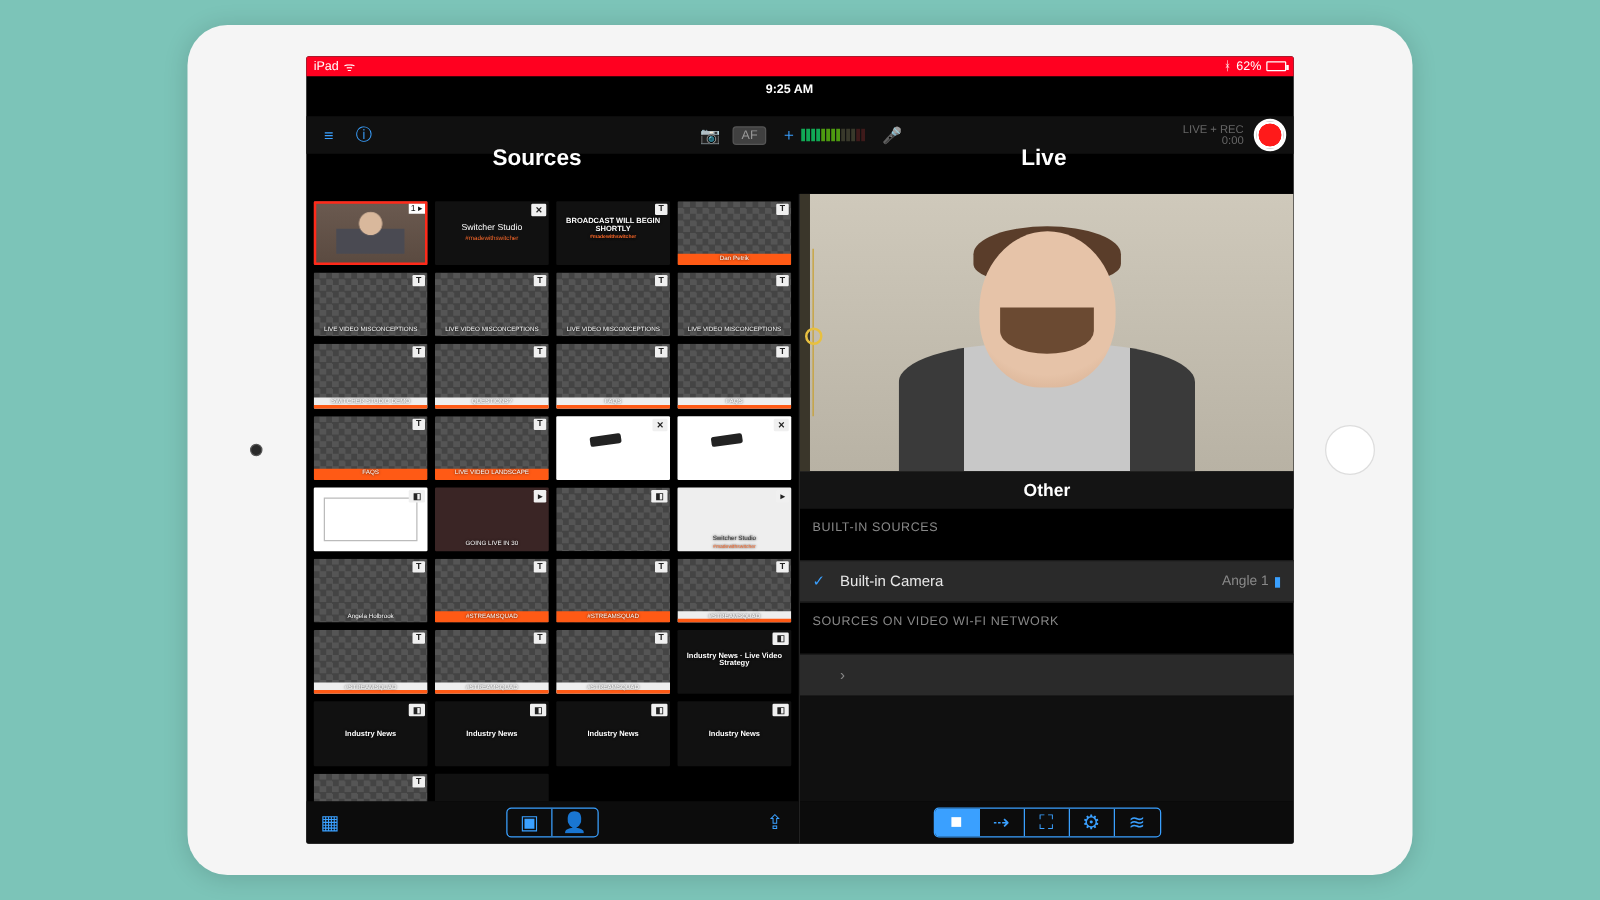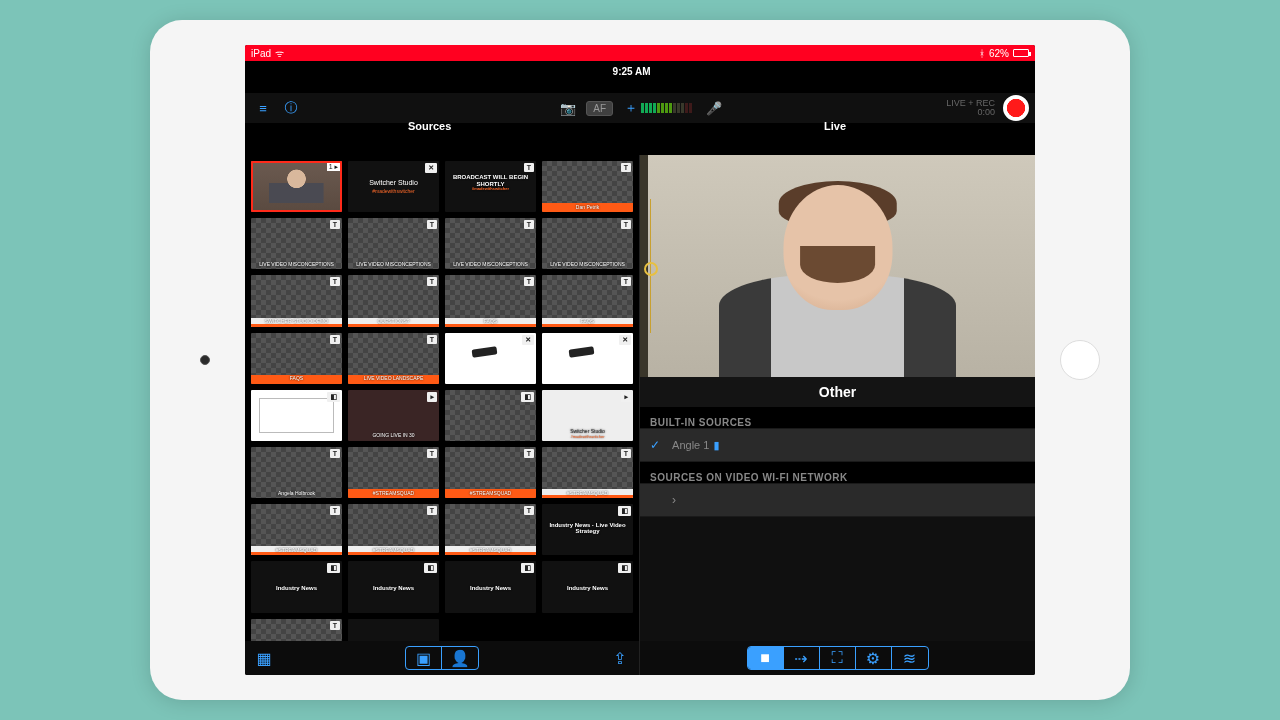--- a/index.html
+++ b/index.html
@@ -77,21 +77,21 @@
   height: 30px;
   background: #101010;
   display: flex;
   align-items: center;
   color: #fff;
   font-size: 13px;
 }
 .toolbar .left, .toolbar .right { flex: 1; display: flex; align-items: center; }
 .toolbar .left { padding-left: 8px; gap: 8px; }
 .toolbar .right { justify-content: flex-end; padding-right: 6px; gap: 8px; }
-.title { font-weight: 700; font-size: 11px; margin-top: 36px; }
+.title { font-weight: 700; font-size: 18px; margin-top: 36px; }
 .tico { width: 20px; height: 20px; display:inline-flex; align-items:center; justify-content:center; color:#3aa0ff; }
 .af-box { background:#404040; border:1px solid #555; border-radius:3px; font-size:10px; color:#999; padding:1px 6px; }
 .levels { display:flex; gap:1px; margin-right:4px;}
 .levels span{ width:3px; height:10px; background:#1a5; }
 .levels span:nth-child(n+5){ background:#5a1; opacity:.9;}
 .levels span:nth-child(n+9){ background:#775; opacity:.4;}
 .levels span:nth-child(n+12){ background:#a33; opacity:.3;}
 .rec-timer { color:#666; font-size:9px; line-height:1; text-align:right;}
 .rec-btn {
   width: 26px; height: 26px; border-radius: 50%;
@@ -200,21 +200,21 @@
 }
 .preview .zoom-knob{
   position:absolute;left:4px;top:48%;width:14px;height:14px;border:2px solid #e8c040;border-radius:50%;
 }
 
 .section-title{
   background:#141414;color:#fff;text-align:center;font-weight:700;
   font-size:14px;padding:7px 0;
 }
 .list-header{
-  color:#888;font-size:10px;letter-spacing:.5px;padding:10px 10px 0;font-weight:bold;
+  color:#888;font-size:10px;letter-spacing:.5px;padding:10px 10px 20px;
 }
 .list-row{
   background:#2a2a2a;color:#e8e8e8;font-size:12px;
   display:flex;align-items:center;padding:9px 10px;
   border-top:1px solid #1a1a1a;border-bottom:1px solid #1a1a1a;
 }
 .list-row .check{color:#3aa0ff;margin-right:12px;font-size:12px;}
 .list-row .lbl{flex:1;}
 .list-row .meta{color:#888;font-size:11px;display:flex;gap:4px;align-items:flex-start;}
 .list-row .chev{color:#888;}
@@ -464,20 +464,21 @@
           </div>
           <div class="zoom-rail"></div>
           <div class="zoom-knob"></div>
         </div>
 
         <div class="section-title">Other</div>
 
         <div class="list-header">BUILT-IN SOURCES</div>
         <div class="list-row">
           <span class="check">✓</span>
+          <span class="lbl">Built-in Camera</span>
           <span class="meta">
             <span>Angle 1</span>
             <span style="color:#3aa0ff">▮</span>
           </span>
         </div>
 
         <div class="list-header">SOURCES ON VIDEO WI-FI NETWORK</div>
         <div class="list-row">
           <span class="check" style="visibility:hidden">✓</span>
           <span class="chev">›</span>

